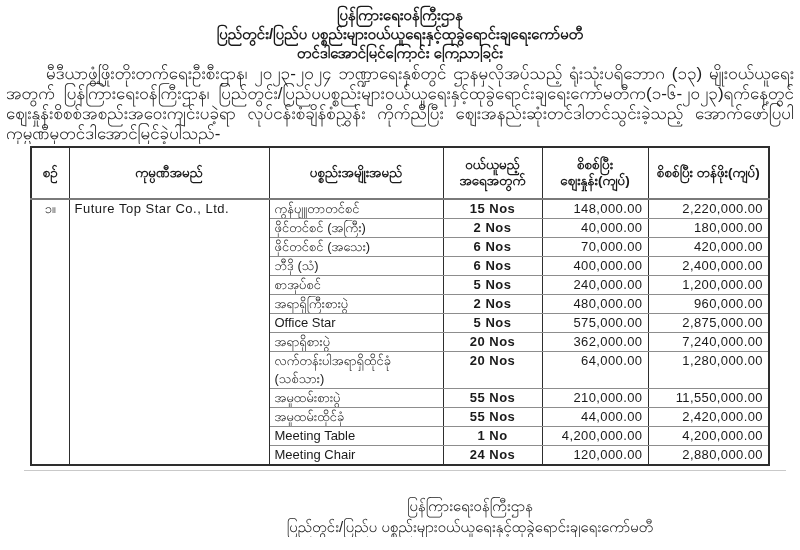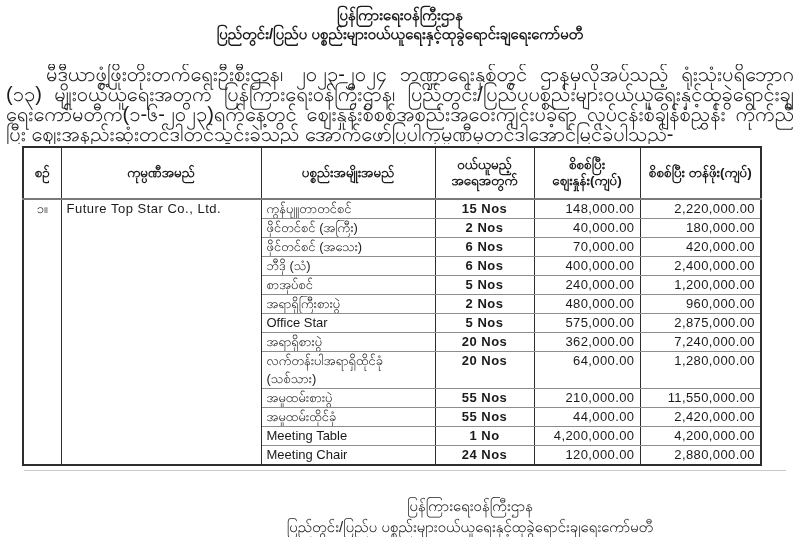--- a/index.html
+++ b/index.html
@@ -18,31 +18,31 @@
     font-weight: bold;
     font-size: 15px;
     line-height: 19px;
     height: 62px;
     overflow: hidden;
   }
 
   
   .intro {
     margin: 2px 6px 2px 6px;
-    font-size: 20px;
+    font-size: 17px;
     line-height: 20px;
     text-align: justify;
     text-indent: 40px;
     height: 80px;
     overflow: hidden;
   }
 
   
   table.tender {
-    margin-left: 22px;
+    margin-left: 30px;
     border-collapse: collapse;
     table-layout: fixed;
     width: 738px;
     border: 2px solid #2e2e2e;
     font-size: 13px;
   }
   table.tender th {
     border: 1px solid #2e2e2e;
     border-bottom: 2px solid #7a7a7a;
     font-weight: bold;
@@ -92,20 +92,21 @@
   }
 </style>
 </head>
 <body>
 
 <div class="page">
 
   <div class="doc-header">
     <div>ပြန်ကြားရေးဝန်ကြီးဌာန</div>
     <div>ပြည်တွင်း/ပြည်ပ ပစ္စည်းများဝယ်ယူရေးနှင့်ထုခွဲရောင်းချရေးကော်မတီ</div>
+    <div>တင်ဒါအောင်မြင်ကြောင်း ကြေညာခြင်း</div>
   </div>
 
   <p class="intro">မီဒီယာဖွံ့ဖြိုးတိုးတက်ရေးဦးစီးဌာန၊ ၂၀၂၃-၂၀၂၄ ဘဏ္ဍာရေးနှစ်တွင် ဌာနမှလိုအပ်သည့် ရုံးသုံးပရိဘောဂ (၁၃) မျိုးဝယ်ယူရေးအတွက် ပြန်ကြားရေးဝန်ကြီးဌာန၊ ပြည်တွင်း/ပြည်ပပစ္စည်းများဝယ်ယူရေးနှင့်ထုခွဲရောင်းချရေးကော်မတီက(၁-၆-၂၀၂၃)ရက်နေ့တွင် ဈေးနှုန်းစိစစ်အစည်းအဝေးကျင်းပခဲ့ရာ လုပ်ငန်းစံချိန်စံညွှန်း ကိုက်ညီပြီး ဈေးအနည်းဆုံးတင်ဒါတင်သွင်းခဲ့သည့် အောက်ဖော်ပြပါကုမ္ပဏီမှတင်ဒါအောင်မြင်ခဲ့ပါသည်-</p>
 
   <table class="tender">
     <colgroup>
       <col style="width:38px">
       <col style="width:200px">
       <col style="width:174px">
       <col style="width:99px">

